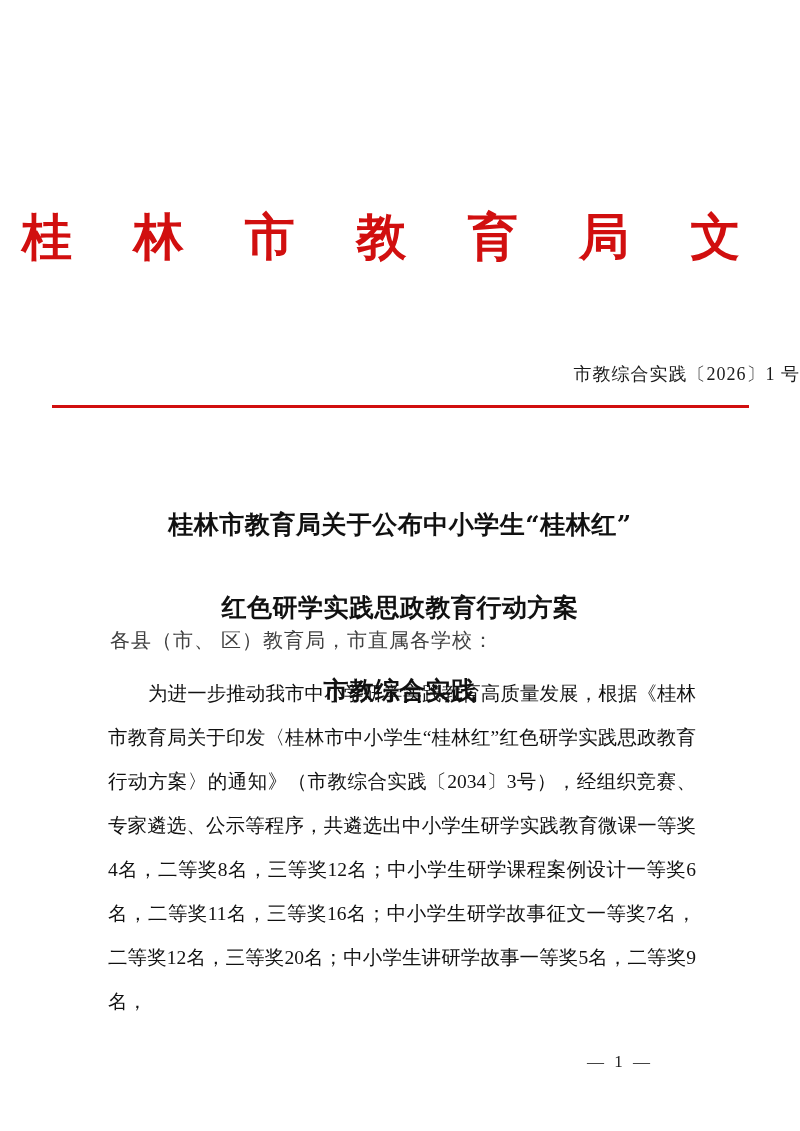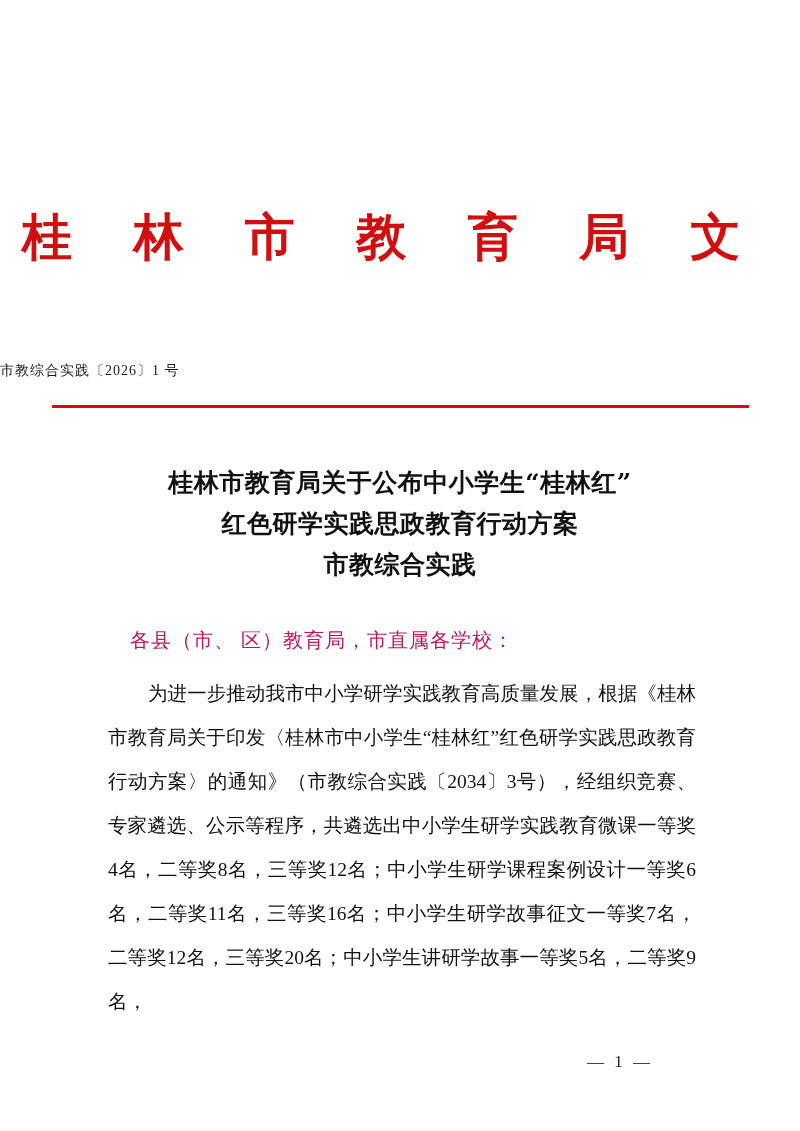--- a/index.html
+++ b/index.html
@@ -32,22 +32,22 @@
     letter-spacing: 22px;
     text-indent: 22px;
     line-height: 1.15;
     white-space: nowrap;
   }
   .doc-number {
     position: absolute;
     top: 362px;
     left: 0;
     width: 800px;
-    text-align: left;
-    font-size: 14px;
+    text-align: right;
+    font-size: 18px;
     color: #1a1a1a;
     letter-spacing: 1px;
     font-family: "Liberation Serif", "DejaVu Serif", serif;
   }
   .red-rule {
     position: absolute;
     top: 405px;
     left: 52px;
     width: 697px;
     height: 3px;
@@ -62,30 +62,30 @@
     font-family: "DejaVu Serif", "Liberation Serif", serif;
     font-weight: bold;
     font-size: 25px;
     line-height: 41px;
     color: #111;
     letter-spacing: 0.5px;
   }
   .doc-title .line {
     display: block;
     white-space: nowrap;
+    margin-top: 42px;
   }
   .recipient {
     position: absolute;
     top: 627px;
     left: 110px;
     font-size: 20px;
-    color: #be185d;
+    color: #404040;
     letter-spacing: 1px;
     white-space: nowrap;
-    margin-left: 20px;
   }
   .body-text {
     position: absolute;
     top: 672px;
     left: 108px;
     width: 588px;
     font-size: 19.5px;
     line-height: 44px;
     color: #111;
     text-align: justify;

